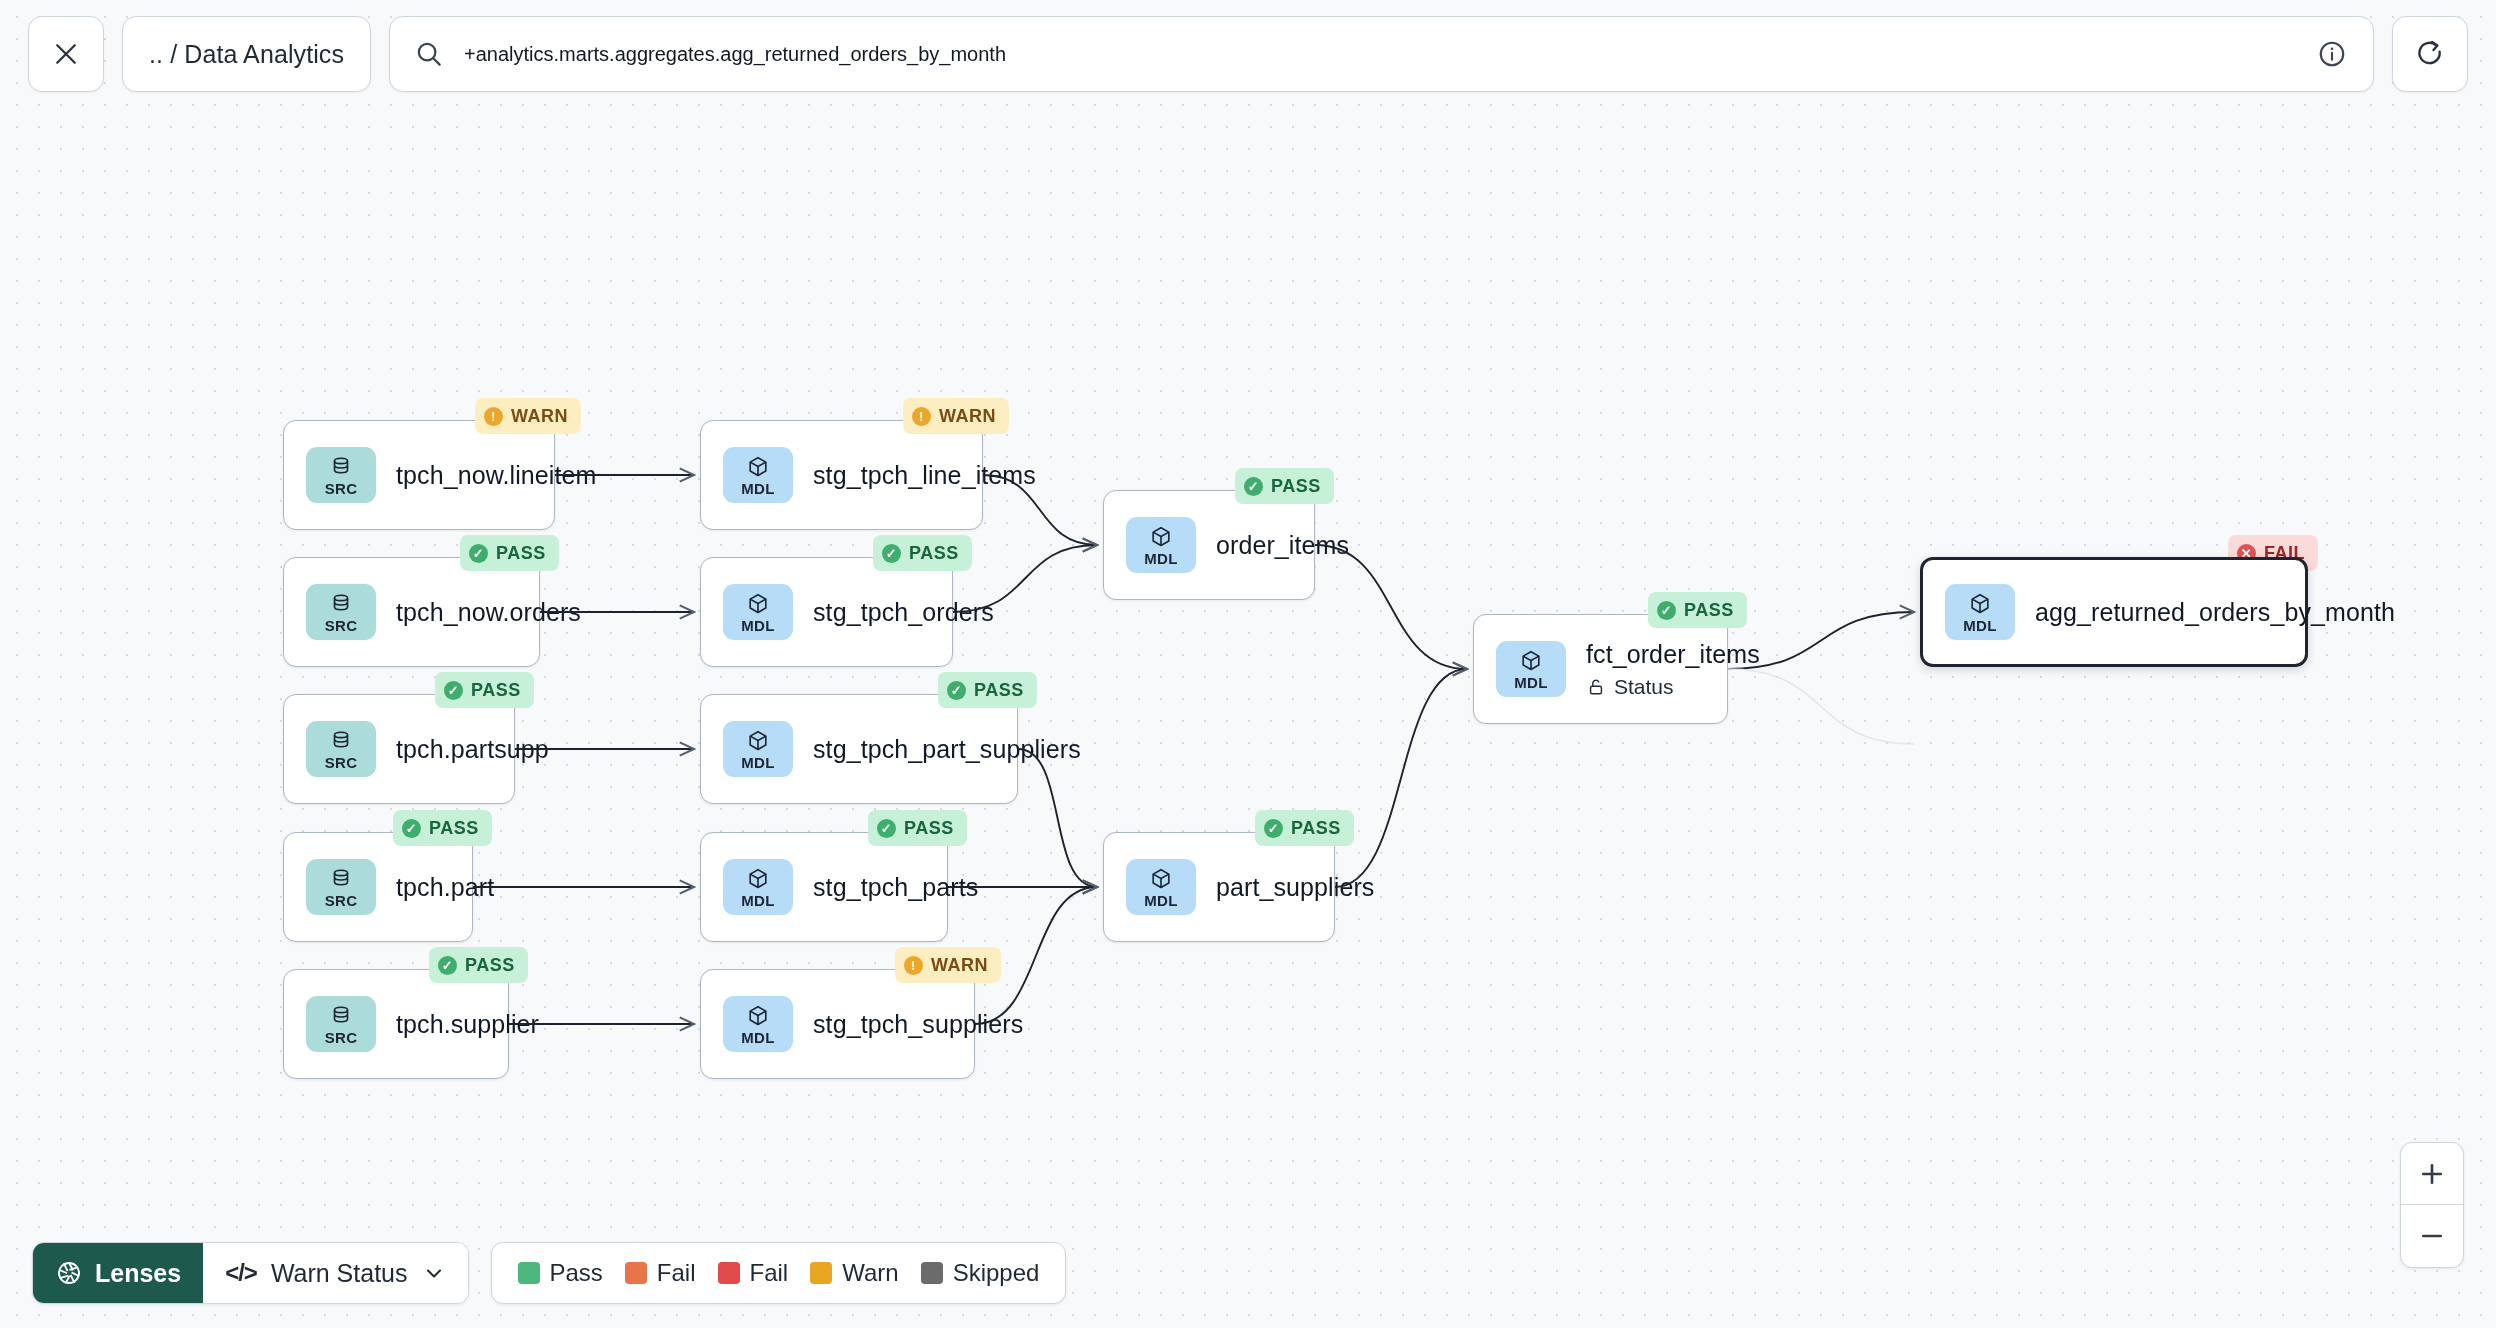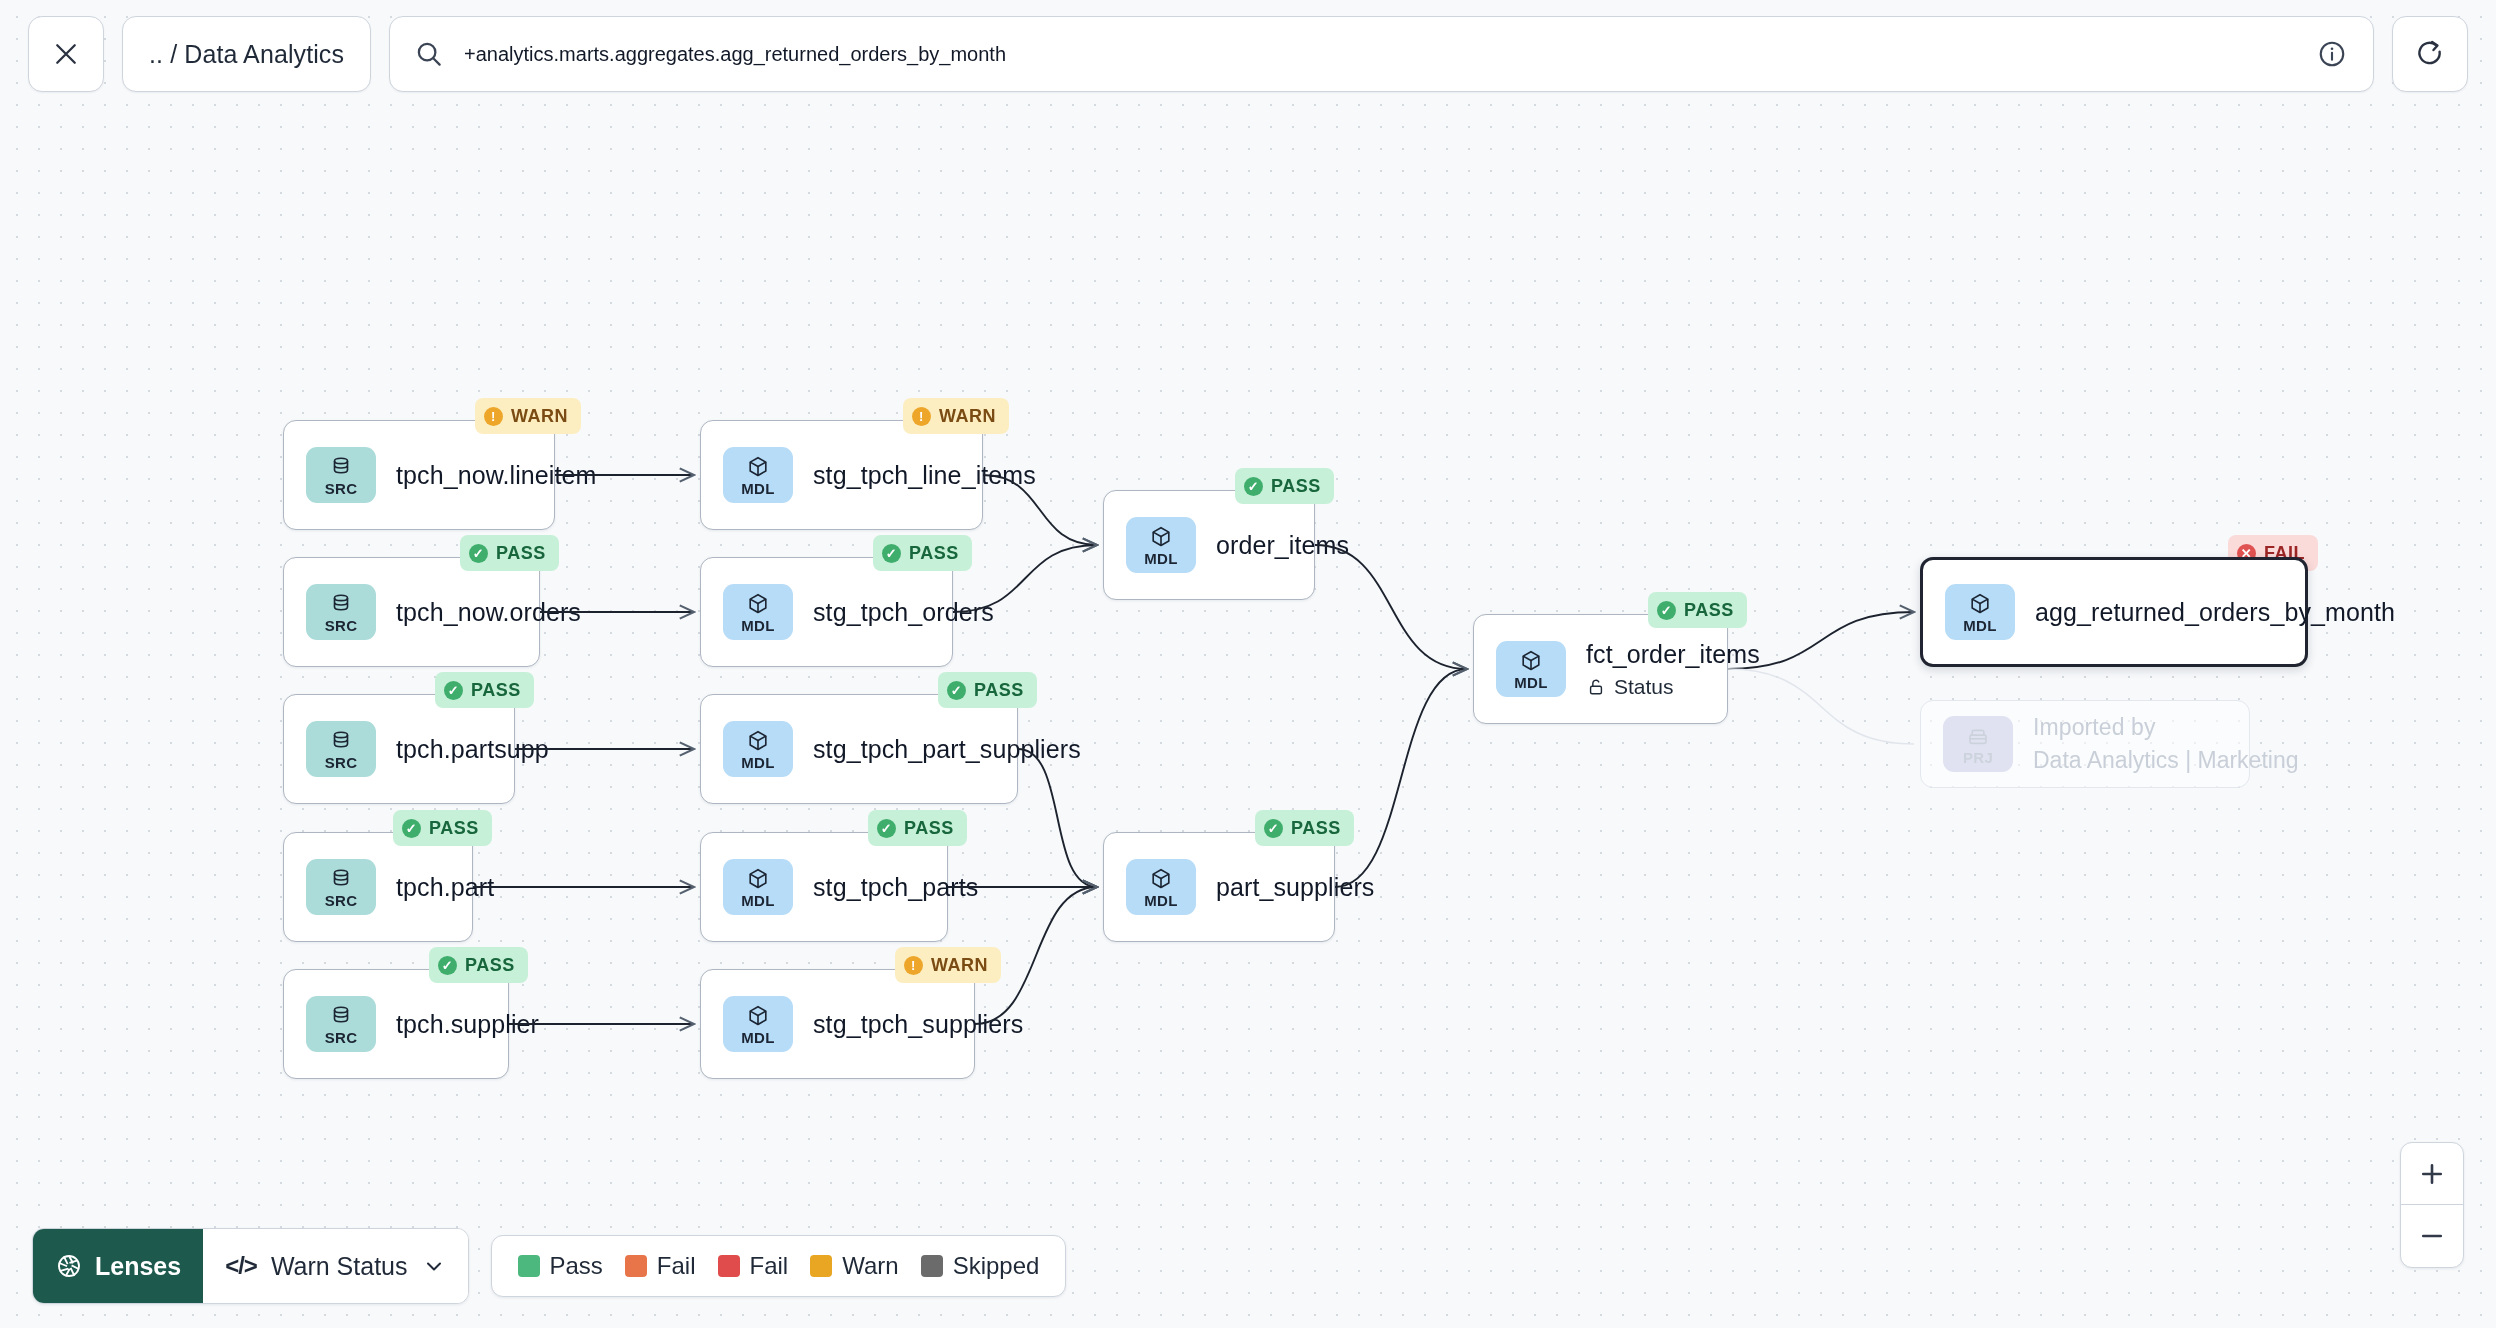--- a/index.html
+++ b/index.html
@@ -189,21 +189,21 @@
     position: absolute;
     left: 32px;
     bottom: 24px;
     display: flex;
     align-items: center;
     gap: 22px;
     z-index: 40;
   }
   #lens-group {
     display: flex;
-    height: 76px;
+    height: 62px;
     border-radius: 12px;
     overflow: hidden;
     border: 1.6px solid #cfd5dd;
     background: #fff;
     box-shadow: 0 1px 3px rgba(16,24,40,.08);
   }
   #lenses-btn {
     background: #1d5a4d;
     color: #fff;
     display: flex; align-items: center; gap: 12px;
@@ -581,36 +581,20 @@
       <div class="node-text">
         <div class="node-title">agg_returned_orders_by_month</div>
       </div>
     </div>
     <div class="badge badge-fail" style="left: 2228px; top: 535px;">
       <span class="badge-dot dot-fail">
         <span class="dot-glyph">✕</span>
       </span>
       <span>FAIL</span>
     </div>
-    <div class="node ghost" style="left: 1920px; top: 700px; width: 330px; height: 88px;">
-      <div class="kind kind-prj">
-        <svg width="26" height="26" viewBox="0 0 24 24" fill="none" stroke="#ccd2dc" stroke-width="1.5" stroke-linejoin="round">
-          <rect x="4.6" y="11.2" width="14.8" height="7.6" rx="1.4"></rect>
-          <path d="M6.6 11.2 L6.6 8.4 a1.6 1.6 0 0 1 1.6-1.6 h7.6 a1.6 1.6 0 0 1 1.6 1.6 v2.8"></path>
-          <path d="M4.6 14.6 h14.8"></path>
-        </svg>
-        <span class="kind-label">PRJ</span>
-      </div>
-      <div class="node-text">
-        <div class="node-title">Imported by</div>
-        <div class="node-sub">
-          <span>Data Analytics | Marketing</span>
-        </div>
-      </div>
-    </div>
   </div>
 
 <div id="bottombar">
   <div id="lens-group">
     <div id="lenses-btn">
       <svg class="ico" width="28" height="28" viewBox="0 0 24 24" fill="none" stroke="#ffffff" stroke-width="1.6">
         <circle cx="12" cy="12" r="8.6"></circle>
         <path d="M12 3.4 L15.6 9.6 M19.4 7.2 L12.4 9.4 M20.4 14.6 L14.2 11.4
                  M16.6 20.4 L13.4 13.6 M9.1 20.8 L12.6 14.4 M4.1 16.4 L11.4 14.2
                  M3.3 9.2 L10.3 12.2 M7.6 3.8 L10.8 10.4"></path>

